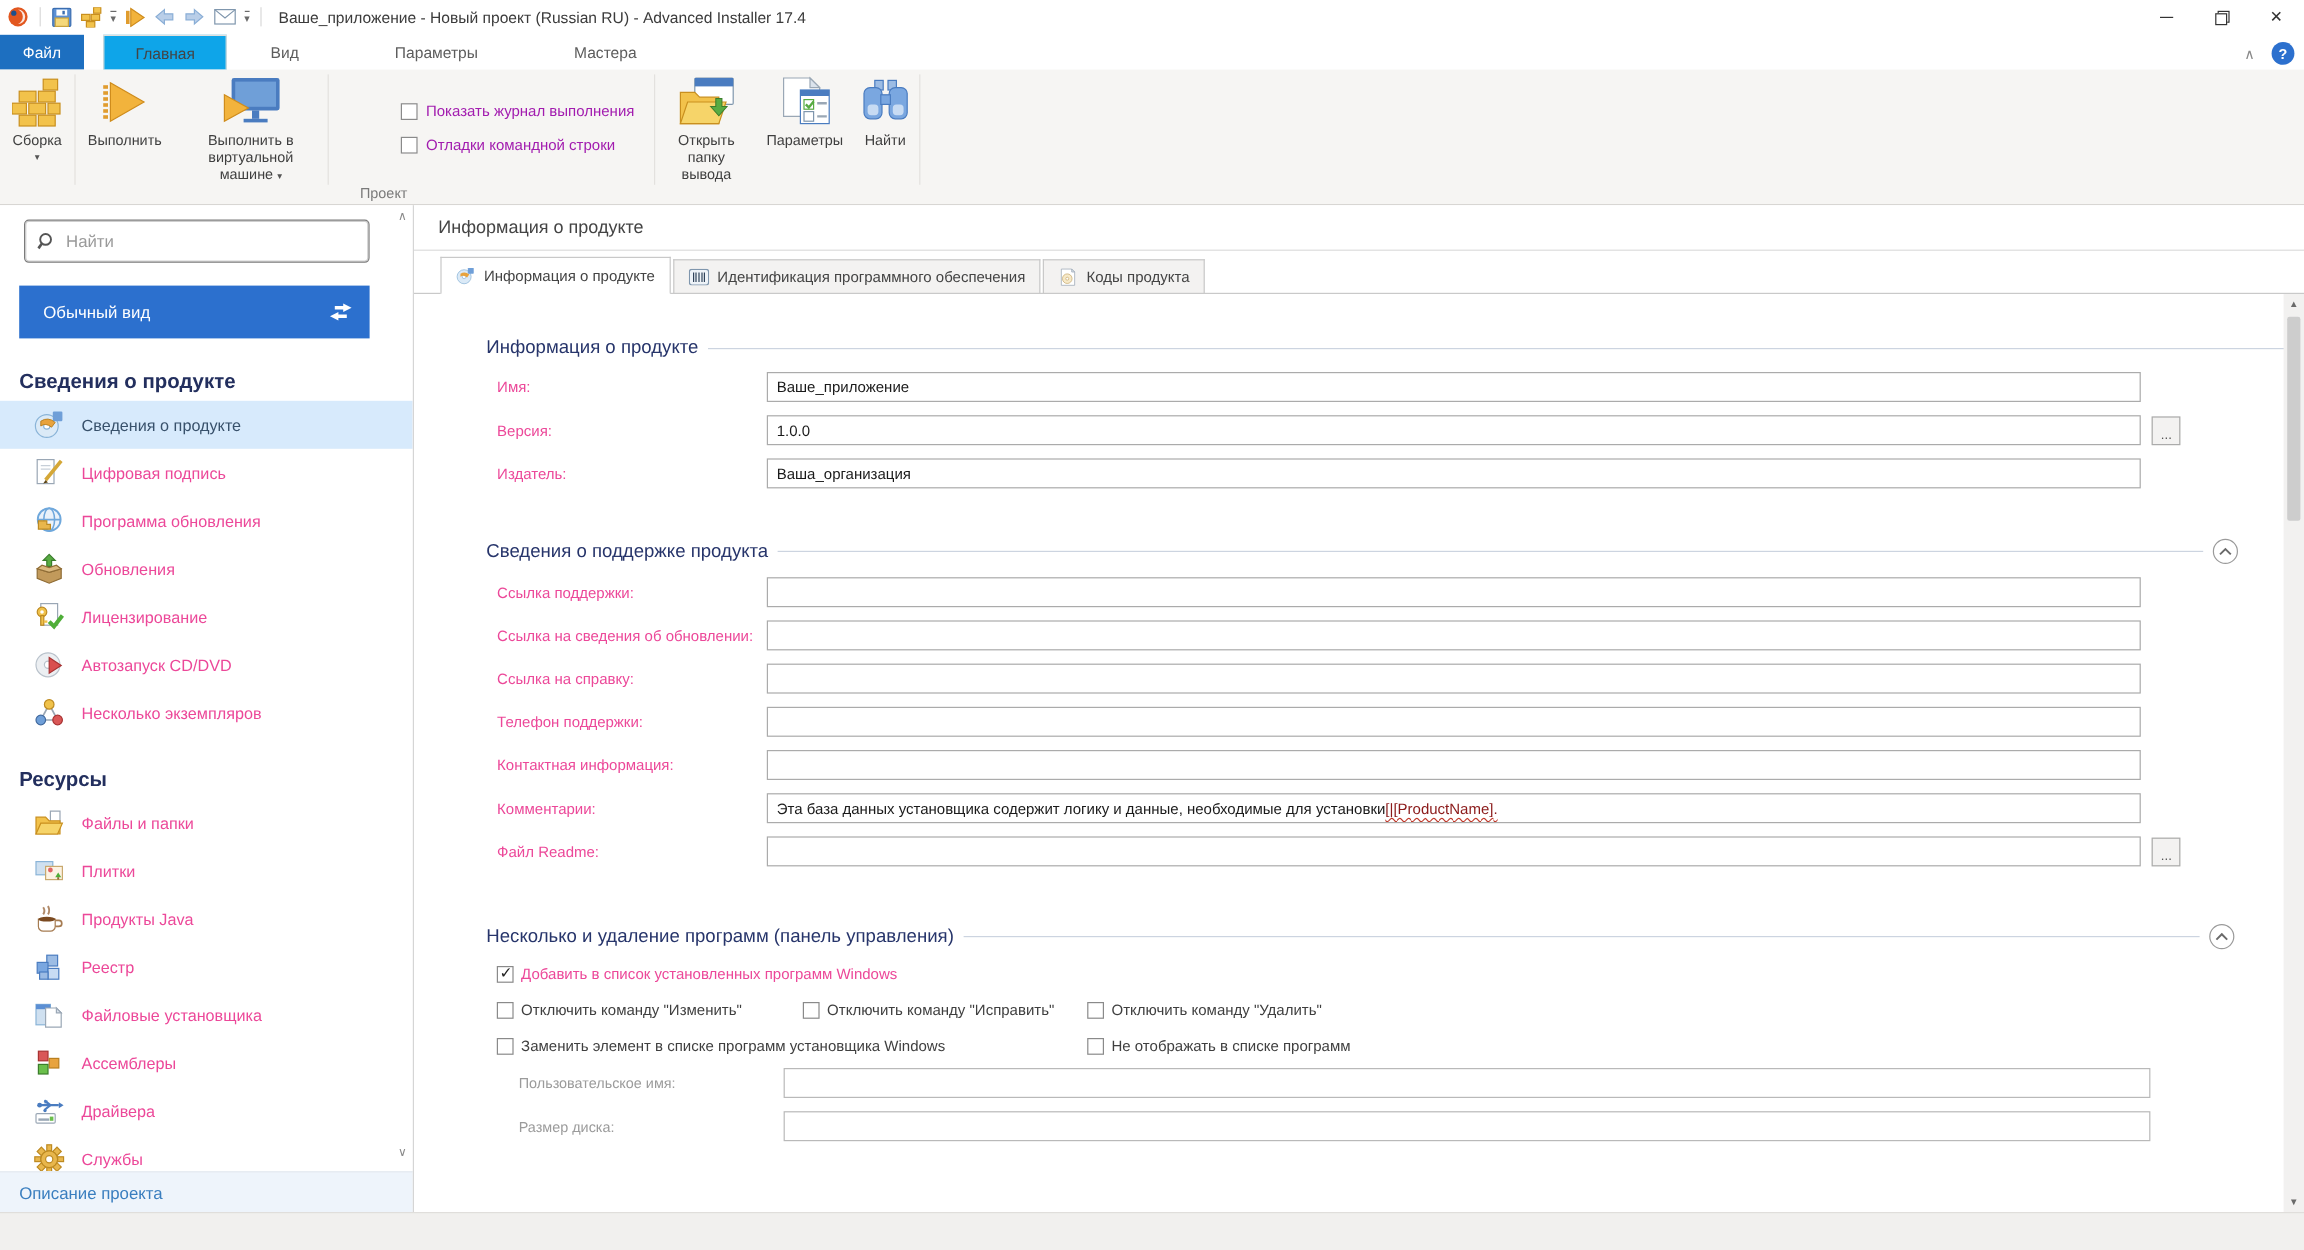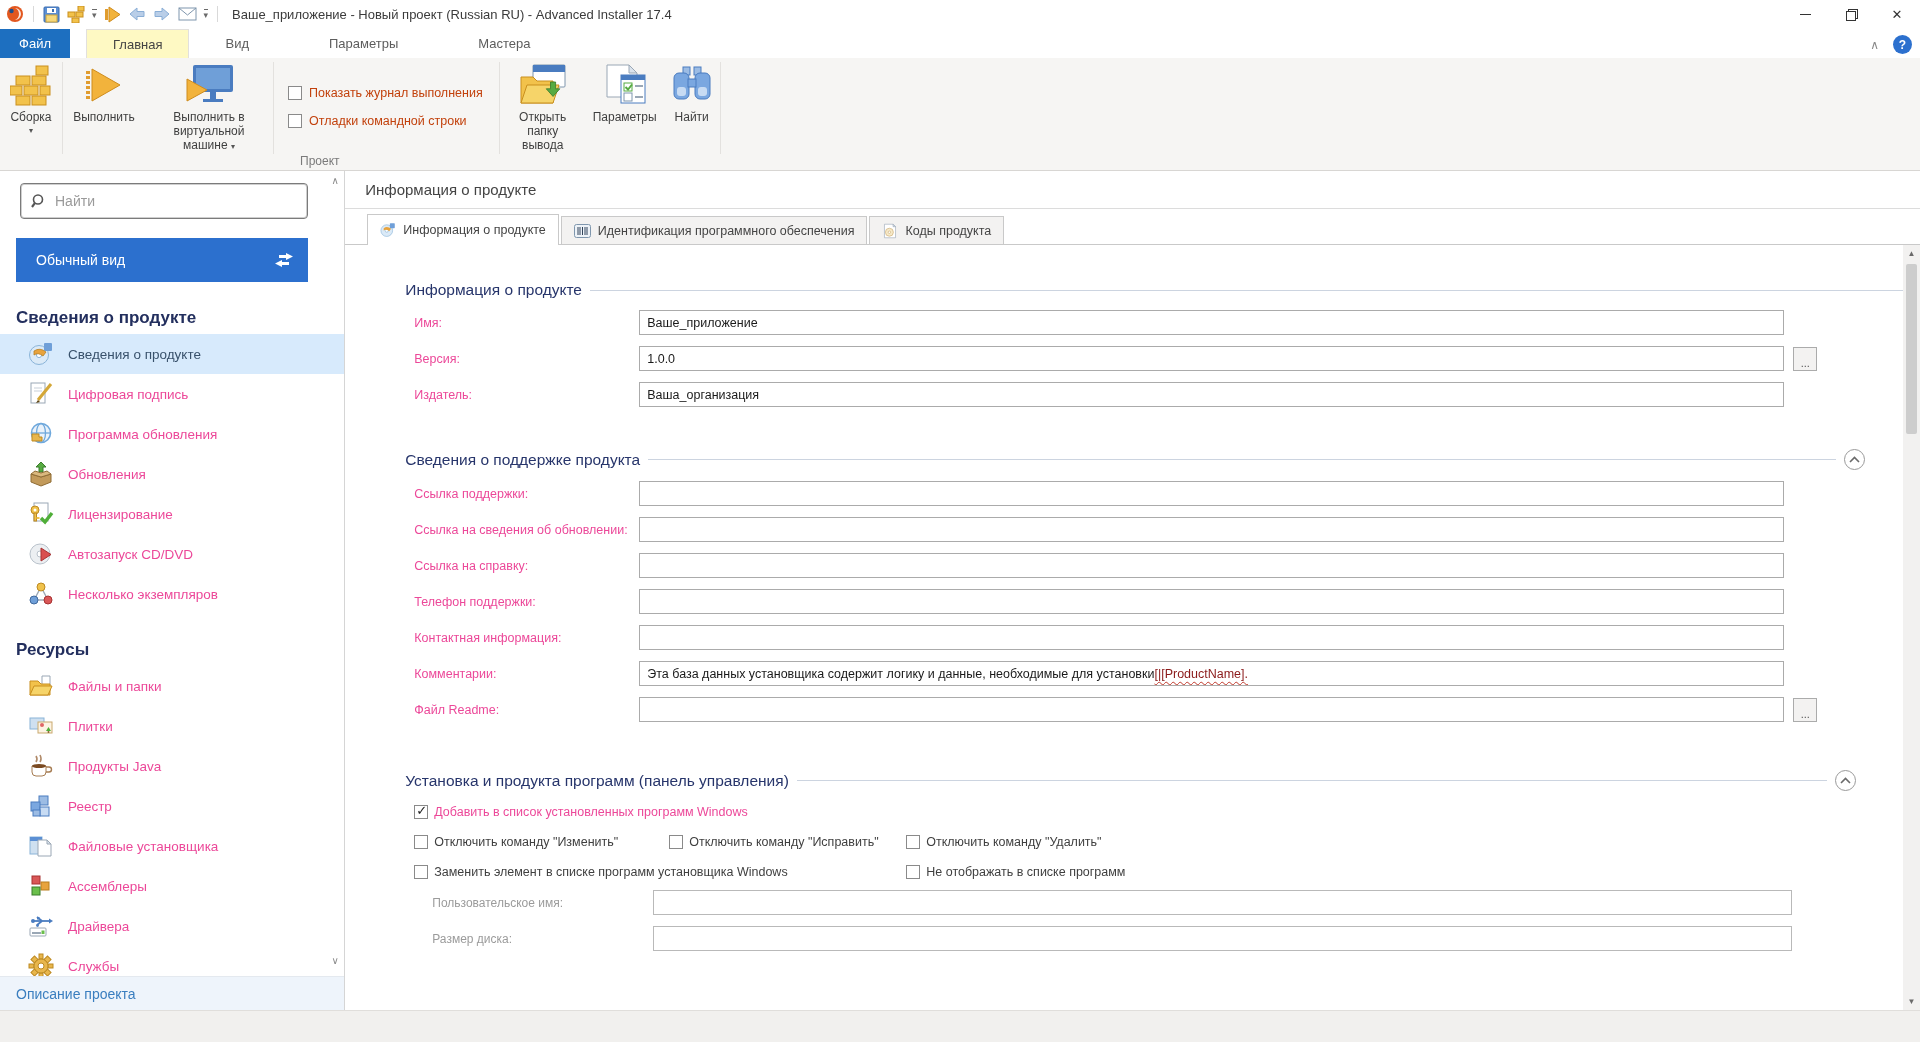--- a/index.html
+++ b/index.html
@@ -17,35 +17,35 @@
   .win-btn { width:46px; height:28px; display:flex; align-items:center; justify-content:center; color:#333; font-size:13px; }
   .min-glyph { display:block; width:11px; height:1px; background:#333; }
   .restore-glyph { position:relative; width:10px; height:10px; }
   .restore-glyph::before { content:""; position:absolute; left:2px; top:0; width:8px; height:8px; border:1px solid #333; background:#fff; }
   .restore-glyph::after { content:""; position:absolute; left:0; top:2px; width:8px; height:8px; border:1px solid #333; background:#fff; }
 
   
   .tabrow { height:30px; display:flex; align-items:flex-end; background:#fff; position:relative; }
   .rtab { height:29px; display:flex; align-items:center; justify-content:center; padding:0 26px; color:#5d5d5d; font-size:13px; cursor:default; }
   .rtab.file { background:#1d6fc0; color:#fff; width:70px; padding:0; }
-  .rtab.active { background:#fef9c3; border:1px solid #e2e0dd; border-bottom:none; color:#444; }
+  .rtab.active { background:#0ea5e9; border:1px solid #e2e0dd; border-bottom:none; color:#444; }
   .tabrow-right { position:absolute; right:8px; bottom:4px; display:flex; align-items:center; gap:14px; }
   .ribbon-collapse { color:#8a8a8a; font-size:12px; }
   .help-circle { width:19px; height:19px; border-radius:50%; background:#2c70ce; color:#fff; display:flex; align-items:center; justify-content:center; font-size:12px; font-weight:bold; }
 
   
   .ribbon { height:113px; background:#f6f5f3; border-bottom:1px solid #d8d6d3; position:relative; display:flex; align-items:stretch; }
   .ribbon .group-label { position:absolute; left:300px; bottom:2px; color:#7a7a7a; font-size:12px; }
   .rb-sep { width:1px; background:#e3e1de; margin:4px 0 16px 0; }
   .rbtn { display:flex; flex-direction:column; align-items:center; padding:5px 7px 0 7px; text-align:center; color:#3f3f3f; }
   .rbtn .ric { height:44px; display:flex; align-items:center; justify-content:center; margin-bottom:3px; }
   .rbtn .rlabel { font-size:12px; line-height:14px; }
   .rbtn .caret { font-size:8px; color:#555; margin-top:2px; }
   .ribbon-checks { display:flex; flex-direction:column; justify-content:center; gap:14px; padding:0 16px 14px 14px; }
-  .rcheck { display:flex; align-items:center; gap:7px; color:#c2410c; font-size:12.5px; }
+  .rcheck { display:flex; align-items:center; gap:7px; color:#a21caf; font-size:12.5px;margin-left:46px; }
   .cbx { width:14px; height:14px; border:1px solid #8a8a8a; background:#fff; position:relative; flex:none; }
   .cbx.checked::after { content:"✓"; position:absolute; left:1px; top:-3px; font-size:13px; color:#222; }
 
   
   .bodyrow { display:flex; height:839px; }
 
   
   .sidebar { width:352px; display:flex; flex-direction:column; background:#fff; position:relative; }
   .side-scroll { position:absolute; right:2px; top:0; bottom:40px; width:14px; display:flex; flex-direction:column; justify-content:space-between; align-items:center; padding:4px 0; color:#8a8a8a; font-size:10px; }
   .side-content { flex:1; padding-top:12px; overflow:hidden; }
@@ -613,21 +613,21 @@
               <span class="token-red">.</span>
           </div>
         </div>
         <div class="frow">
           <span class="flabel">Файл Readme:</span>
           <input class="tinput" style="">
           <span class="browse-btn">...</span>
         </div>
 
         <div class="sect-head" style="margin-top:48px;">
-          <span class="st">Установка и продукта программ (панель управления)</span>
+          <span class="st">Несколько и удаление программ (панель управления)</span>
           <span class="rule" style="width:1030px;"></span>
           <span class="collapse-btn">
             <svg width="11" height="7" viewBox="0 0 11 7">
                 <polyline points="1,6 5.5,1.5 10,6" fill="none" stroke="#6a6a6a" stroke-width="1.6"></polyline>
               </svg>
           </span>
         </div>
 
         <label class="arp-check">
           <span class="cbx checked"></span>

